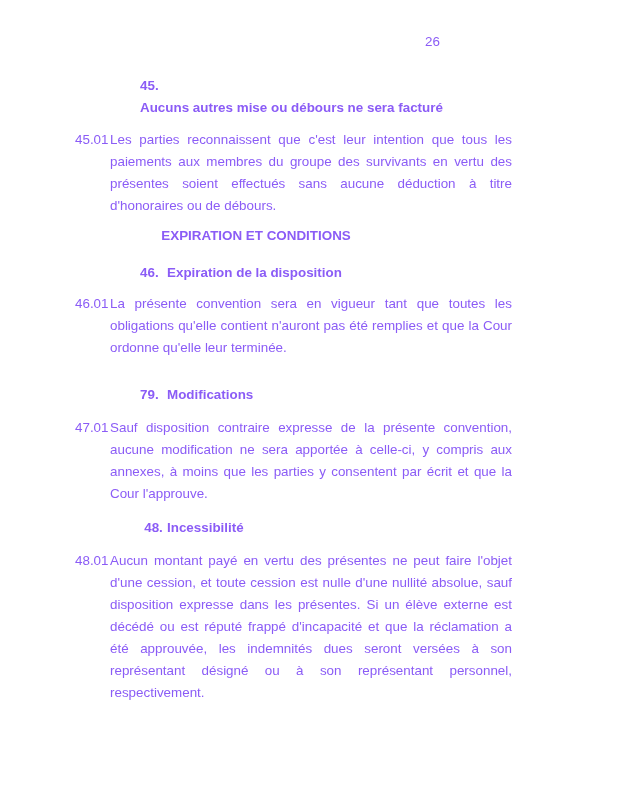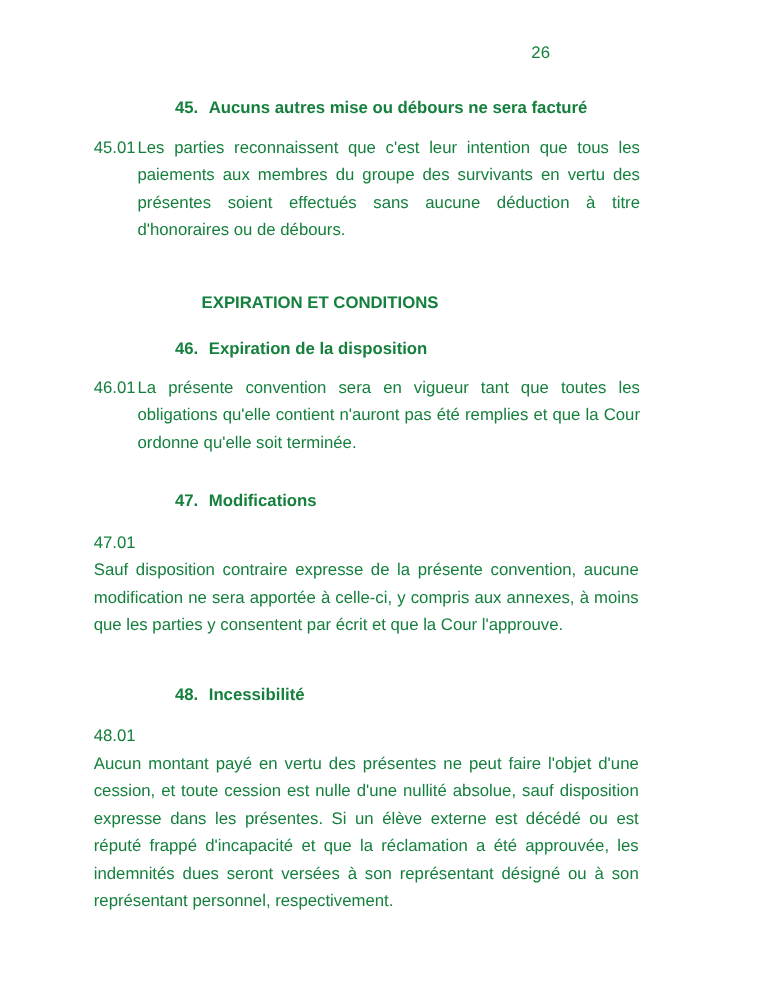--- a/index.html
+++ b/index.html
@@ -6,21 +6,21 @@
     margin: 0;
     padding: 0;
     background: #ffffff;
   }
   .page {
     position: relative;
     width: 512px;
     height: 806px;
     box-sizing: border-box;
     background: #ffffff;
-    color: #15803d;
+    color: #8b5cf6;
     font-family: "Liberation Sans", "DejaVu Sans", sans-serif;
     font-size: 13.4px;
     padding-top: 31px;
     overflow: hidden;
   }
   .pagenum {
     line-height: 22px;
     text-align: right;
     padding-right: 72px;
   }
@@ -54,28 +54,28 @@
     width: 35px;
     flex: 0 0 auto;
     line-height: 22px;
   }
   .clause .cbody {
     margin: 0;
     width: 436px;
     text-align: justify;
     line-height: 22px;
   }
-  .mt22 { margin-top: 22px; }
-  .mt20 { margin-top: 36px; }
+  .mt22 { margin-top: 22px; flex-direction: column; }
+  .mt20 { margin-top: 8px; }
   .mt15 { margin-top: 15px; align-items: center; }
   .mt25 { margin-top: 25px; }
-  .mt21 { margin-top: 34px; }
+  .mt21 { margin-top: 12px; text-align: center; }
   .mt10 { margin-top: 10px; }
   .mt9  { margin-top: 9px; }
-  .mt11 { margin-top: 11px; flex-direction: column; }
+  .mt11 { margin-top: 11px; }
 </style>
 </head>
 <body>
 
 <div class="page">
 
   <div class="pagenum top">26</div>
 
 
   <div class="sec-heading mt22">
@@ -88,25 +88,25 @@
   </div>
 
   <div class="part-heading mt20">EXPIRATION ET CONDITIONS</div>
 
   <div class="sec-heading mt15">
     <span class="hnum">46.</span>
     <span class="htitle">Expiration de la disposition</span>
   </div>
   <div class="clause mt9">
     <span class="cnum">46.01</span>
-    <p class="cbody">La présente convention sera en vigueur tant que toutes les obligations qu'elle contient n'auront pas été remplies et que la Cour ordonne qu'elle soit terminée.</p>
+    <p class="cbody">La présente convention sera en vigueur tant que toutes les obligations qu'elle contient n'auront pas été remplies et que la Cour ordonne qu'elle leur terminée.</p>
   </div>
 
   <div class="sec-heading mt25">
-    <span class="hnum">47.</span>
+    <span class="hnum">79.</span>
     <span class="htitle">Modifications</span>
   </div>
   <div class="clause mt11">
     <span class="cnum">47.01</span>
     <p class="cbody">Sauf disposition contraire expresse de la présente convention, aucune modification ne sera apportée à celle-ci, y compris aux annexes, à moins que les parties y consentent par écrit et que la Cour l'approuve.</p>
   </div>
 
   <div class="sec-heading mt21">
     <span class="hnum">48.</span>
     <span class="htitle">Incessibilité</span>

